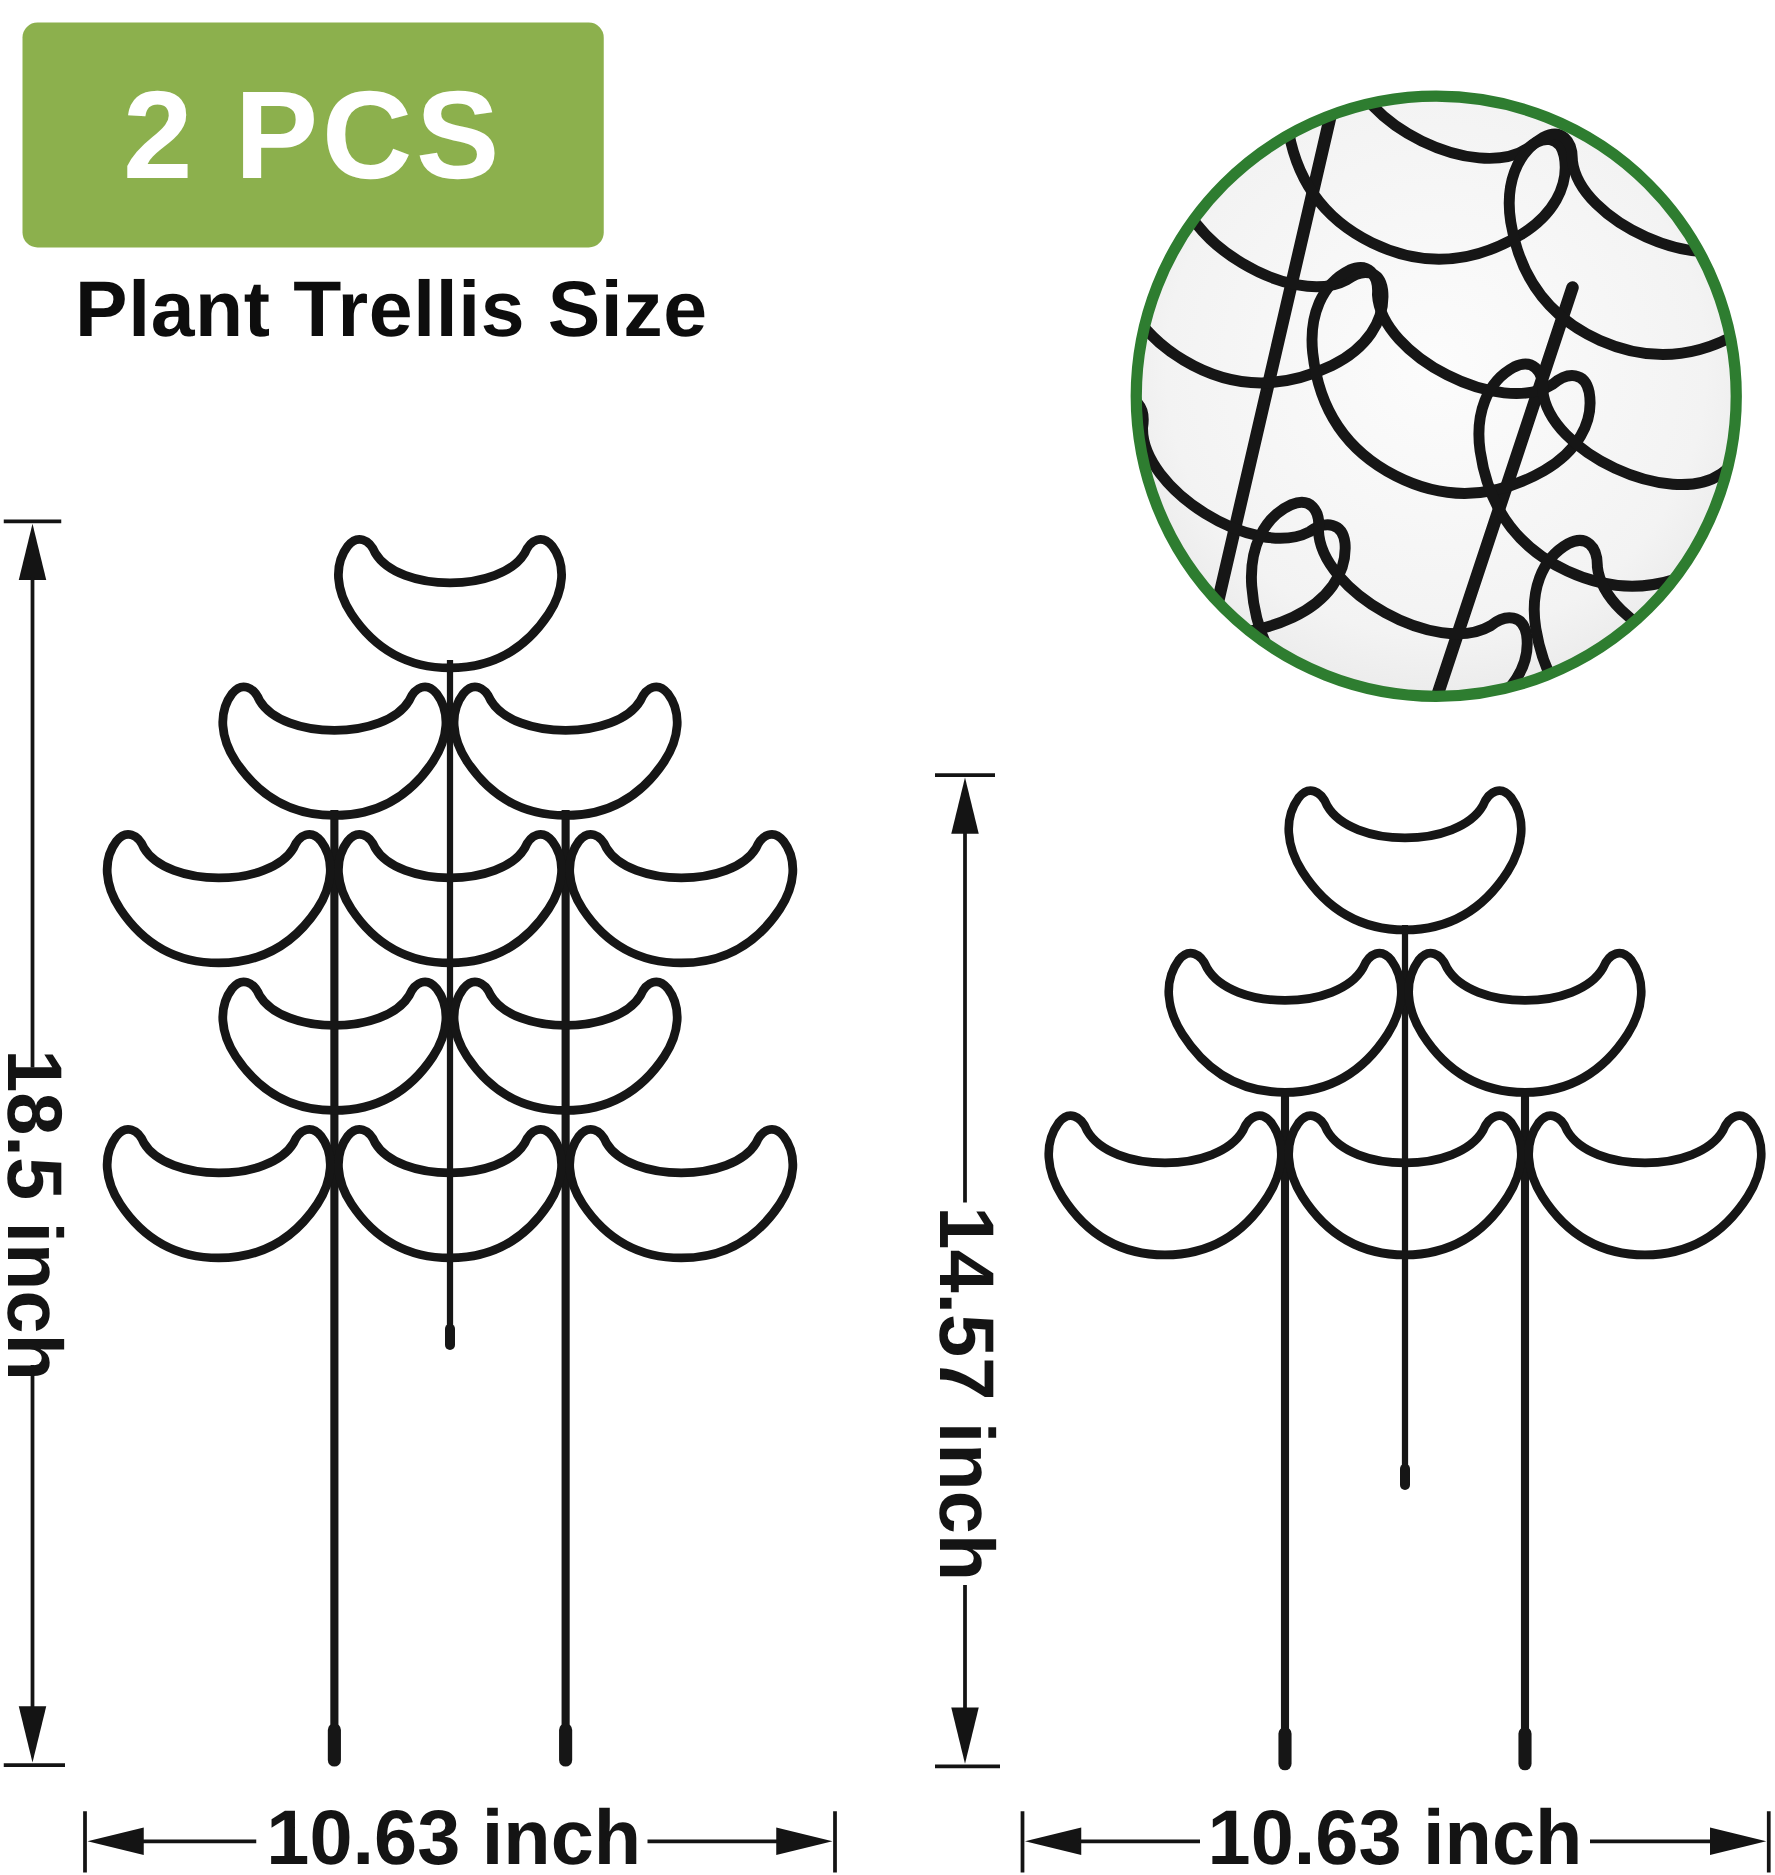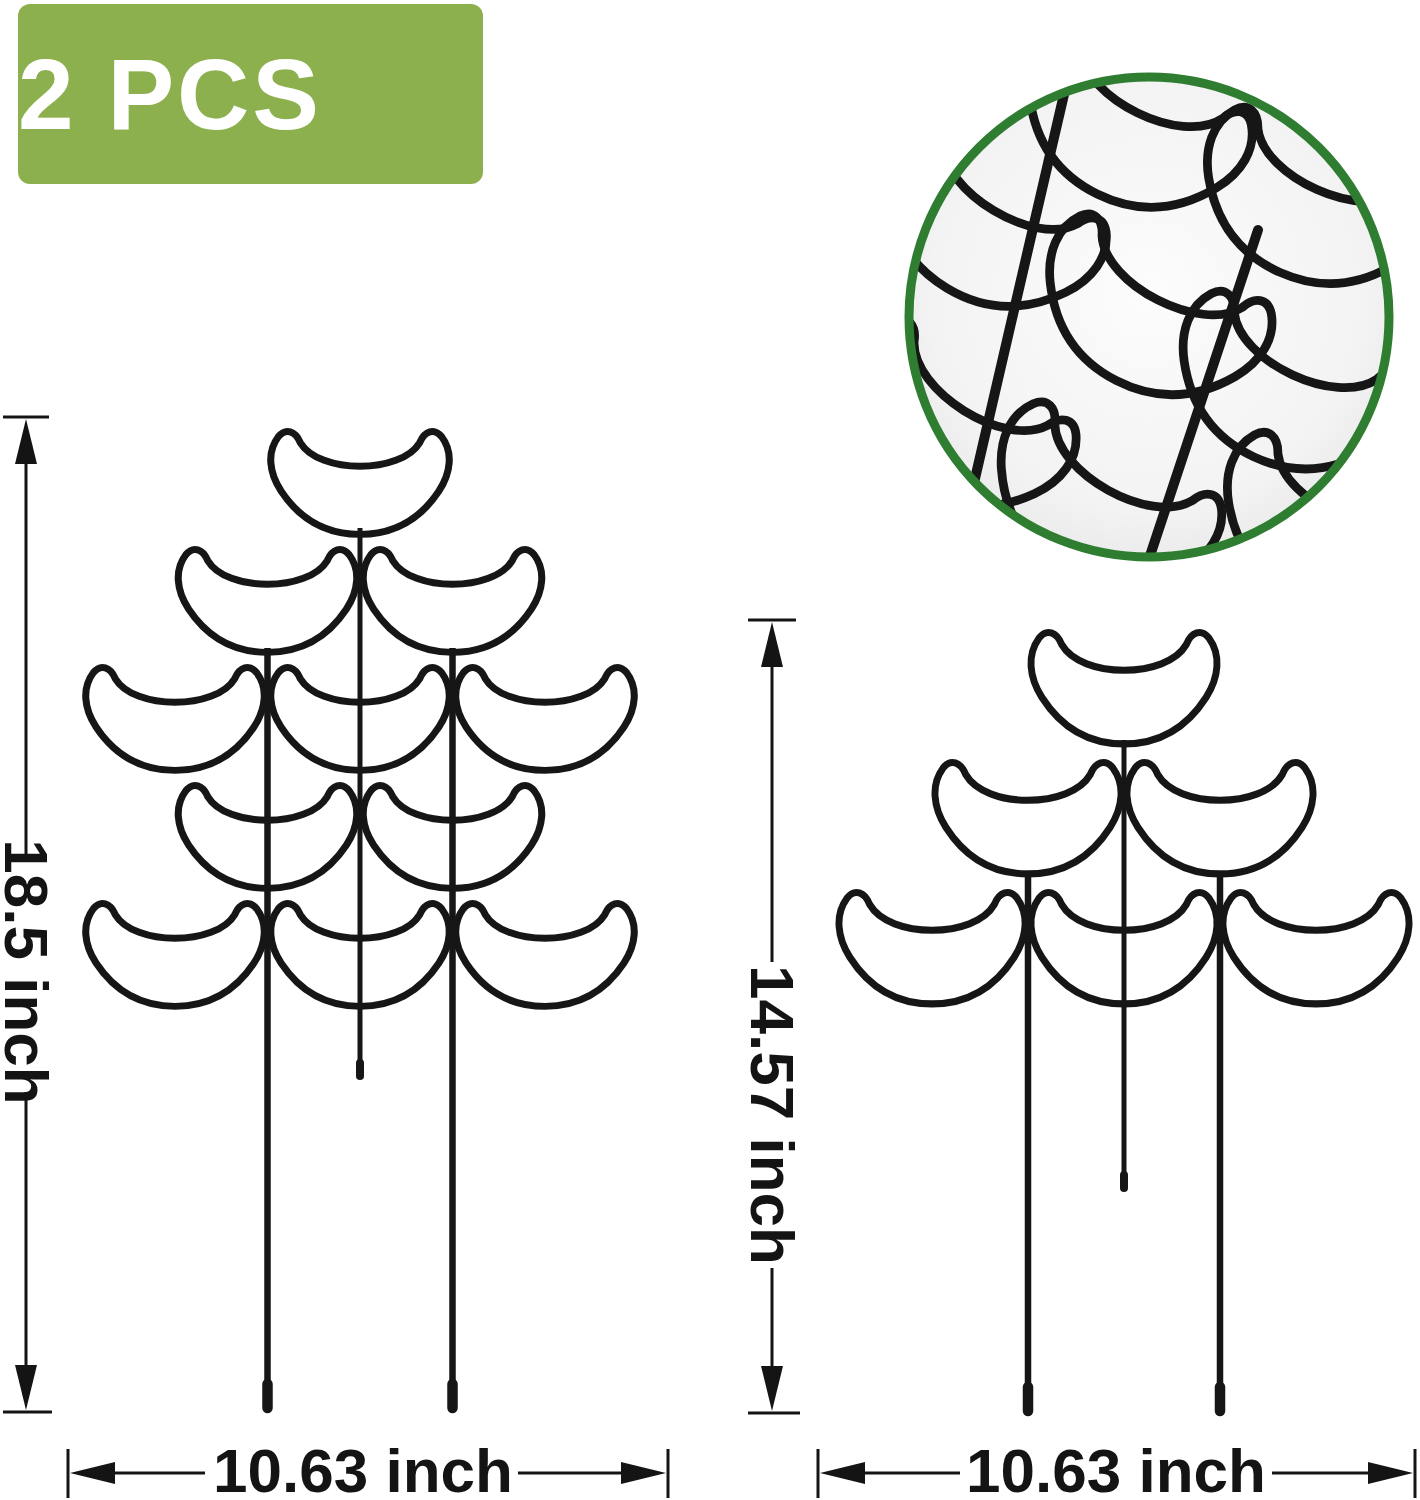--- a/index.html
+++ b/index.html
@@ -2,22 +2,22 @@
 <html><head>
 <meta charset="utf-8">
 <style>
   html,body{margin:0;padding:0;background:#ffffff;}
   .canvas{
     position:relative;width:1420px;height:1500px;background:#ffffff;
     font-family:"Liberation Sans", sans-serif;overflow:hidden;
   }
   .scene{position:absolute;left:0;top:0;}
   .badge{
-    position:absolute;left:18px;top:4px;width:465px;height:180px;
-    border-radius:12px;display:flex;align-items:center;justify-content:flex-start;
+    position:absolute;left:18px;top:18px;width:465px;height:180px;
+    border-radius:12px;display:flex;align-items:center;justify-content:center;
     font-size:100px;font-weight:bold;letter-spacing:3px;
   }
   .page-title{
     position:absolute;left:60px;top:212px;
     font-size:63px;font-weight:bold;color:#0d0d0d;letter-spacing:.5px;white-space:nowrap;
   }
   .dim-label{
     position:absolute;font-size:62px;font-weight:bold;color:#141414;
     white-space:nowrap;transform:translate(-50%,-50%);line-height:1;
   }
@@ -112,18 +112,19 @@
         <path d="M14,20 C2,36 4,58 17,78 C38,110 66,124 100,124 C134,124 162,110 183,78 C196,58 198,36 186,20 C178,10 168,14 163,26 C143,60 57,60 37,26 C32,14 22,10 14,20 Z" fill="none" stroke="#161616" stroke-width="7" stroke-linejoin="round" stroke-linecap="round" transform="translate(1100,505) rotate(29) scale(1.25) translate(-100,-65)"></path>
         <path d="M14,20 C2,36 4,58 17,78 C38,110 66,124 100,124 C134,124 162,110 183,78 C196,58 198,36 186,20 C178,10 168,14 163,26 C143,60 57,60 37,26 C32,14 22,10 14,20 Z" fill="none" stroke="#161616" stroke-width="7" stroke-linejoin="round" stroke-linecap="round" transform="translate(1330,530) rotate(24) scale(1.25) translate(-100,-65)"></path>
       </g>
     <circle id="inset-ring" cx="1149" cy="317" r="240" fill="none" stroke-width="9" stroke="#2e7d30"></circle>
   </svg>
 
   <div class="badge" style="background: rgb(140, 176, 77); color: rgb(255, 255, 255);">
     <span>2 PCS</span>
   </div>
 
+  <div class="page-title">Plant Trellis Size</div>
 
   <div class="dim-label rot" style="left:26px;top:972px;">18.5 inch</div>
   <div class="dim-label" style="left:363px;top:1471px;">10.63 inch</div>
   <div class="dim-label rot" style="left:772px;top:1115px;">14.57 inch</div>
   <div class="dim-label" style="left:1116px;top:1471px;">10.63 inch</div>
 </div>
 
 </body></html>

